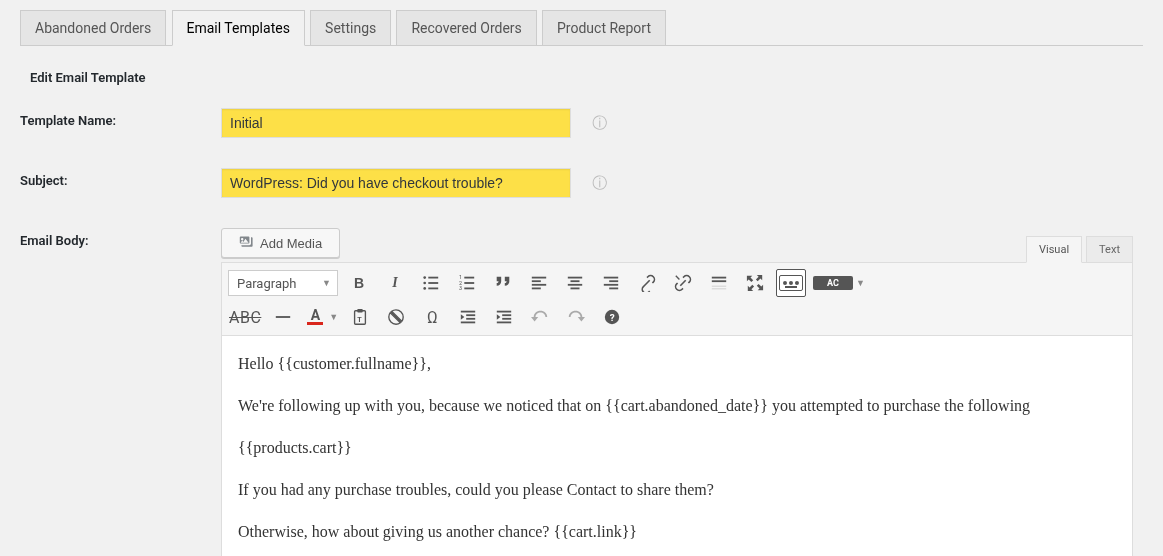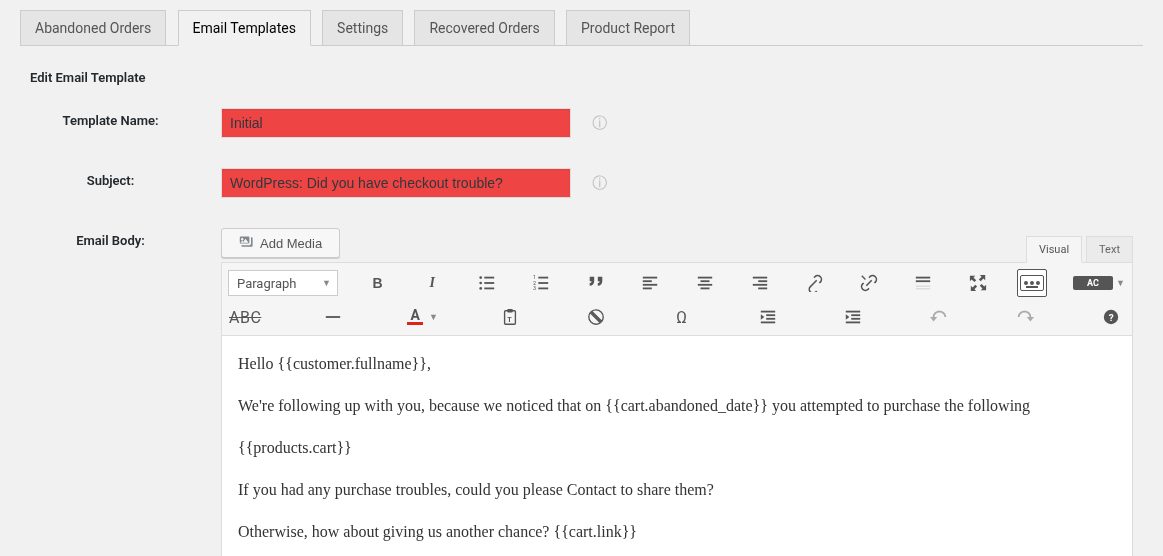--- a/index.html
+++ b/index.html
@@ -20,21 +20,21 @@
   .nav-tab-wrapper {
     border-bottom: 1px solid #ccc;
     padding: 0;
     margin: 0 0 0 0;
     line-height: 0;
   }
   .nav-tab {
     display: inline-block;
     border: 1px solid #ccc;
     border-bottom: none;
-    margin: 0 8px -1px 0;
+    margin: 0 2px -1px 0;
     padding: 8px 14px;
     font-size: 14px;
     background: #e5e5e5;
     color: #555;
     cursor: pointer;
     line-height: 1.3;
     position: relative;
   }
   .nav-tab.active {
     background: #f1f1f1;
@@ -49,40 +49,40 @@
     color: #23282d;
     margin: 24px 0 8px 10px;
   }
 
   
   .form-table {
     width: 100%;
     border-collapse: collapse;
   }
   .form-table th {
-    text-align: center;
+    text-align: left;
     vertical-align: top;
     font-weight: 600;
     font-size: 13px;
     color: #23282d;
     padding: 20px 10px 20px 0;
     width: 200px;
   }
   .form-table td {
     padding: 15px 10px;
     vertical-align: top;
   }
 
   .text-input {
     width: 350px;
     height: 30px;
     padding: 3px 8px;
     border: 1px solid #ddd;
     box-shadow: inset 0 1px 2px rgba(0,0,0,.07);
-    background: #ef4444;
+    background: #fde047;
     font-size: 14px;
     color: #32373c;
     box-sizing: border-box;
     vertical-align: middle;
   }
 
   .help-icon {
     display: inline-block;
     margin-left: 18px;
     color: #bbb;
@@ -142,21 +142,20 @@
     border: 1px solid #ddd;
     background: #f5f5f5;
     padding: 4px 6px 2px 6px;
   }
   .mce-row {
     display: flex;
     align-items: center;
     flex-wrap: wrap;
     gap: 6px;
     padding: 2px 0;
-    justify-content: space-between;
   }
   .mce-row + .mce-row {
     border-top: 0;
     margin-top: 2px;
   }
   .mce-listbox {
     display: inline-flex;
     align-items: center;
     justify-content: space-between;
     background: #fff;

